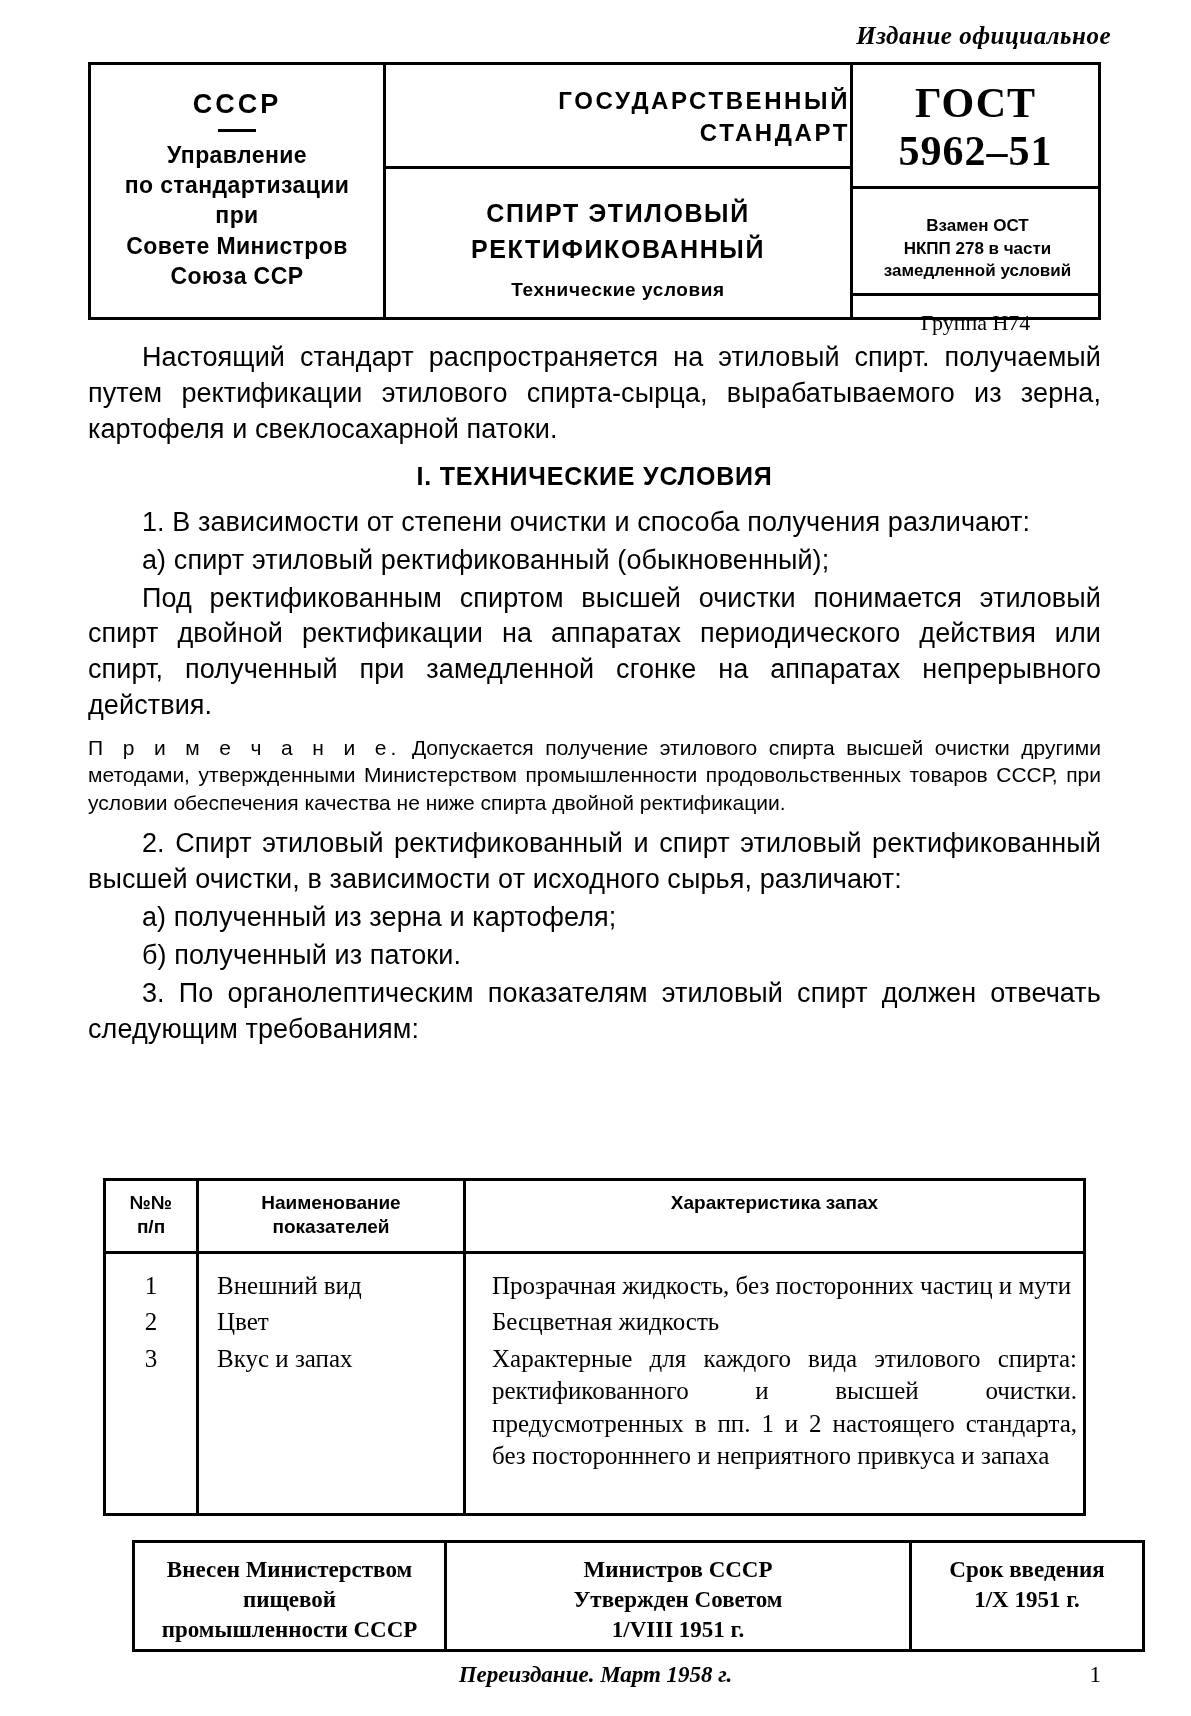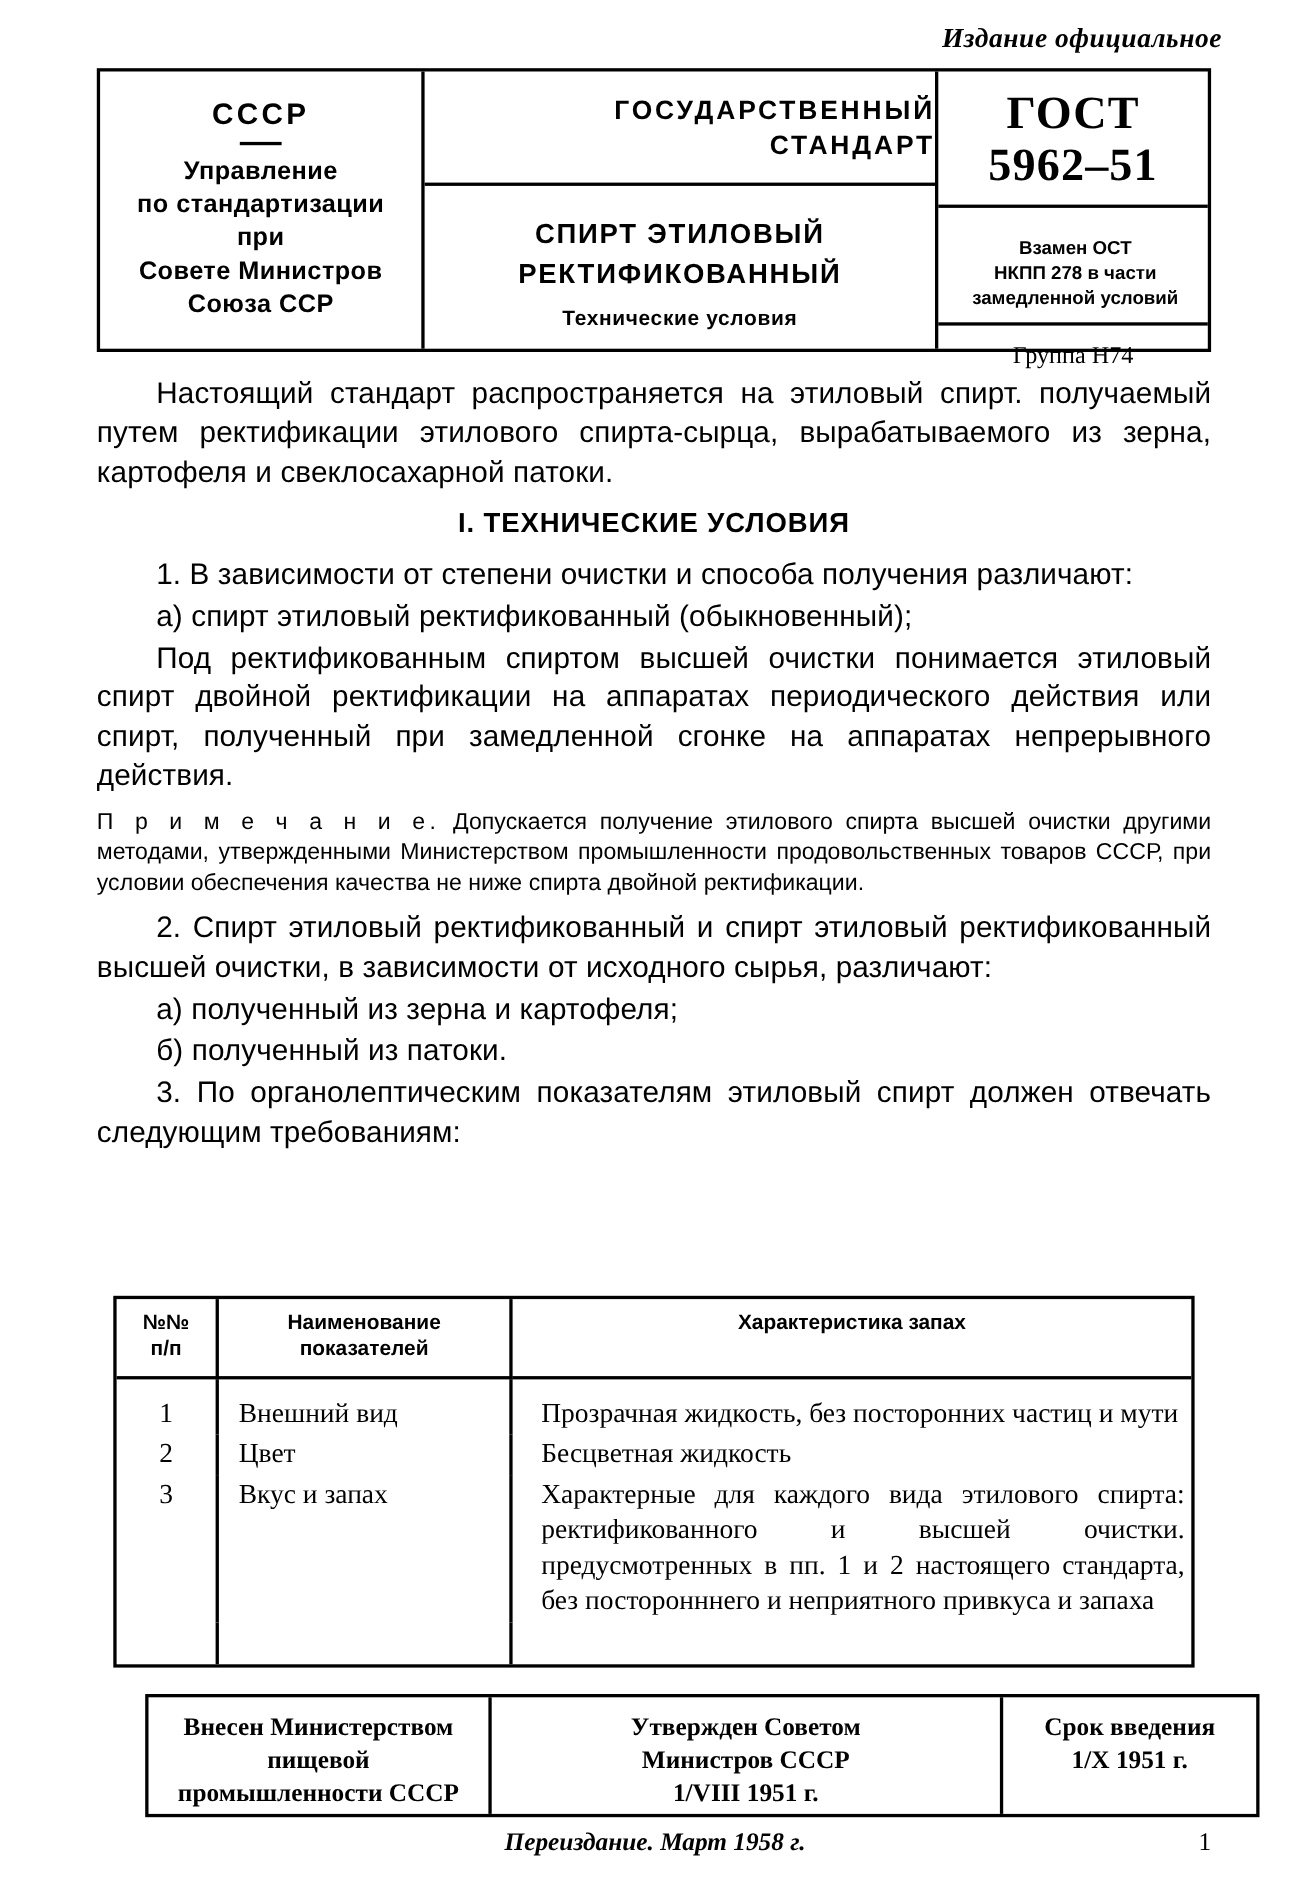--- a/index.html
+++ b/index.html
@@ -367,22 +367,22 @@
     </table>
   </div>
 
   <div class="footer-box">
     <div class="fcol fcol1">
       <div>Внесен Министерством</div>
       <div>пищевой</div>
       <div>промышленности  СССР</div>
     </div>
     <div class="fcol fcol2">
+      <div>Министров СССР</div>
       <div>Утвержден Советом</div>
-      <div>Министров СССР</div>
       <div>1/VIII  1951 г.</div>
     </div>
     <div class="fcol fcol3">
       <div>Срок введения</div>
       <div>1/Х 1951 г.</div>
     </div>
   </div>
 
   <div class="reissue">Переиздание. Март 1958 г.</div>
   <div class="pageno">1</div>

